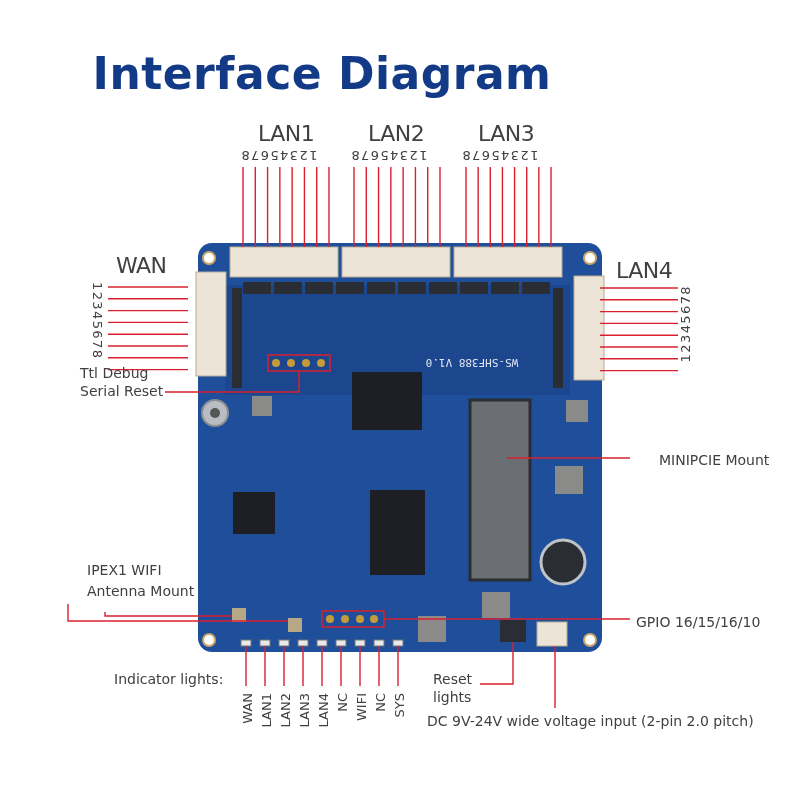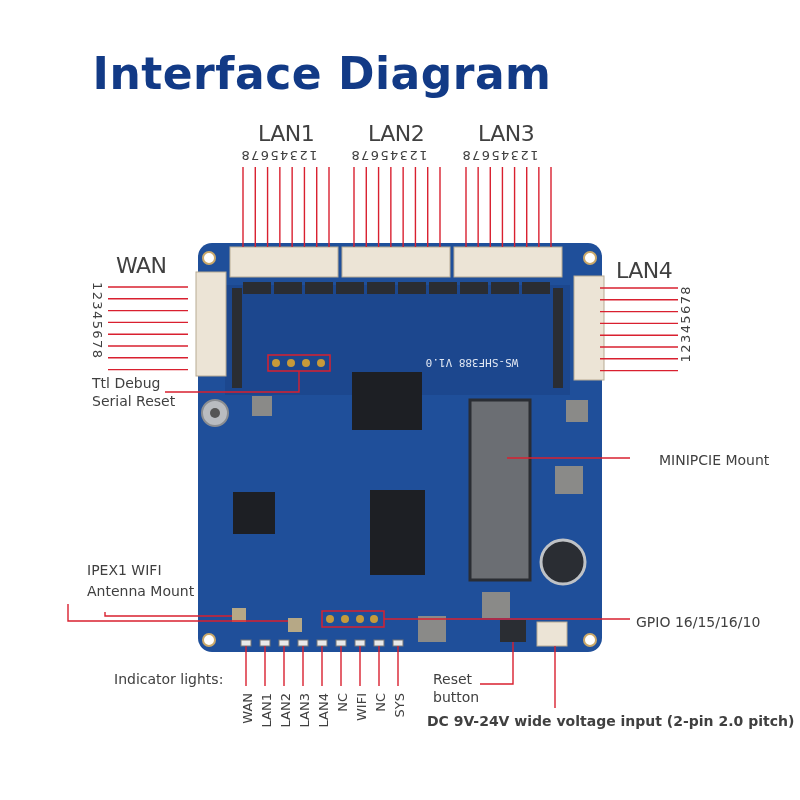--- a/index.html
+++ b/index.html
@@ -169,36 +169,36 @@
 <div class="lbl pins-h" style="left:240px;top:148px;">12345678</div>
 <div class="lbl pins-h" style="left:350px;top:148px;">12345678</div>
 <div class="lbl pins-h" style="left:461px;top:148px;">12345678</div>
 
 <div class="lbl port-lbl" style="left:116px;top:253px;">WAN</div>
 <div class="lbl pins-v" style="left:90px;top:282px;">12345678</div>
 
 <div class="lbl port-lbl" style="left:616px;top:258px;">LAN4</div>
 <div class="lbl pins-v rev" style="left:678px;top:285px;">12345678</div>
 
-<div class="lbl note" style="left:80px;top:374px;margin-left:12px;">
+<div class="lbl note" style="left:80px;top:364px;">
   <div>Ttl Debug</div>
   <div>Serial Reset</div>
 </div>
 <div class="lbl note" style="left:659px;top:451px;">MINIPCIE Mount</div>
 <div class="lbl note" style="left:60px;top:560px;line-height:21px;margin-left:27px;">
   <div>IPEX1 WIFI</div>
   <div>Antenna Mount</div>
 </div>
 <div class="lbl note" style="left:636px;top:613px;">GPIO 16/15/16/10</div>
 <div class="lbl note" style="left:114px;top:670px;">Indicator lights:</div>
 <div class="lbl note" style="left:433px;top:670px;">
   <div>Reset</div>
-  <div>button</div>
+  <div>lights</div>
 </div>
-<div class="lbl note" style="left:427px;top:712px;font-weight:bold;">DC 9V-24V wide voltage input (2-pin 2.0 pitch)</div>
+<div class="lbl note" style="left:427px;top:712px;">DC 9V-24V wide voltage input (2-pin 2.0 pitch)</div>
 
 <div id="led-labels">
     <div class="lbl led-lbl" style="left: 240px; top: 693px;">WAN</div>
     <div class="lbl led-lbl" style="left: 259px; top: 693px;">LAN1</div>
     <div class="lbl led-lbl" style="left: 278px; top: 693px;">LAN2</div>
     <div class="lbl led-lbl" style="left: 297px; top: 693px;">LAN3</div>
     <div class="lbl led-lbl" style="left: 316px; top: 693px;">LAN4</div>
     <div class="lbl led-lbl" style="left: 335px; top: 693px;">NC</div>
     <div class="lbl led-lbl" style="left: 354px; top: 693px;">WIFI</div>
     <div class="lbl led-lbl" style="left: 373px; top: 693px;">NC</div>

